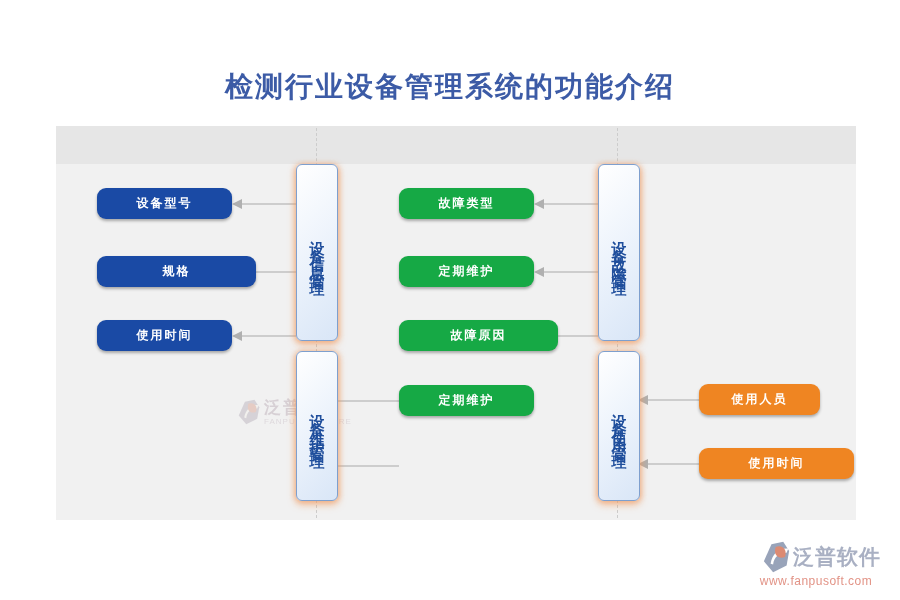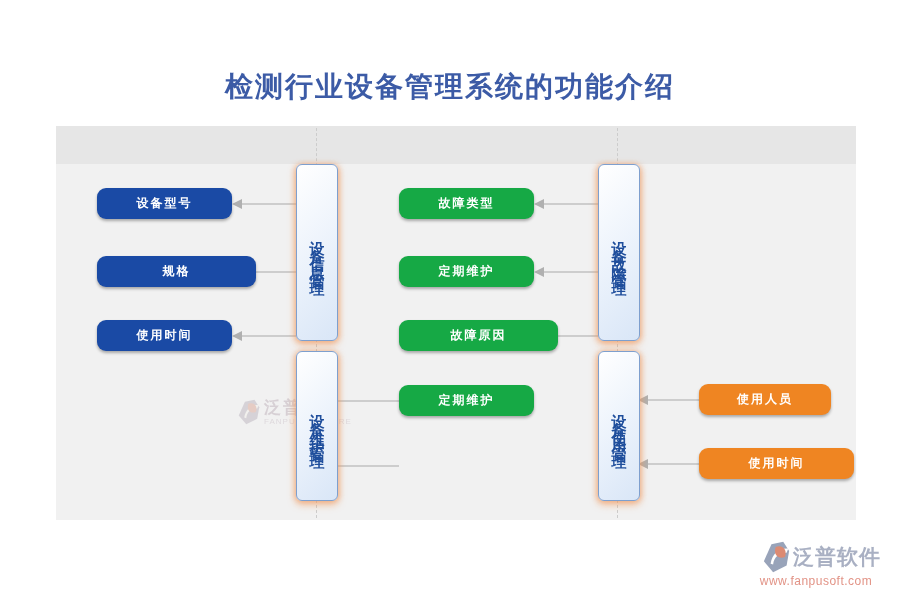--- a/index.html
+++ b/index.html
@@ -108,21 +108,21 @@
   <div class="ibox blue" style="left:97px;top:188px;width:135px;">设备型号</div>
   <div class="ibox blue" style="left:97px;top:256px;width:159px;">规格</div>
   <div class="ibox blue" style="left:97px;top:320px;width:135px;">使用时间</div>
 
   <div class="ibox green" style="left:399px;top:188px;width:135px;">故障类型</div>
   <div class="ibox green" style="left:399px;top:256px;width:135px;">定期维护</div>
   <div class="ibox green" style="left:399px;top:320px;width:159px;">故障原因</div>
 
   <div class="ibox green" style="left:399px;top:385px;width:135px;">定期维护</div>
 
-  <div class="ibox orange" style="left:699px;top:384px;width:132px;">使用人员</div>
+  <div class="ibox orange" style="left:699px;top:384px;width:121px;">使用人员</div>
   <div class="ibox orange" style="left:699px;top:448px;width:155px;">使用时间</div>
 
   <div class="wm-center">
     <svg width="22" height="26" viewBox="0 0 32 38">
       <path d="M10 4 L24 1 L31 12 L28 29 L12 37 L1 24 Z" fill="#b6aeb9"></path>
       <path d="M9 27 C11 15 19 8 30 9 L28 14 C19 14 13 19 12 28 Z" fill="#f3efe9"></path>
       <path d="M15 7 C24 4 29 11 26 19 C18 22 12 16 15 7 Z" fill="#d9a18e"></path>
     </svg>
     <div class="wm-txt">
       <div class="wm-cn">泛普软件</div>

